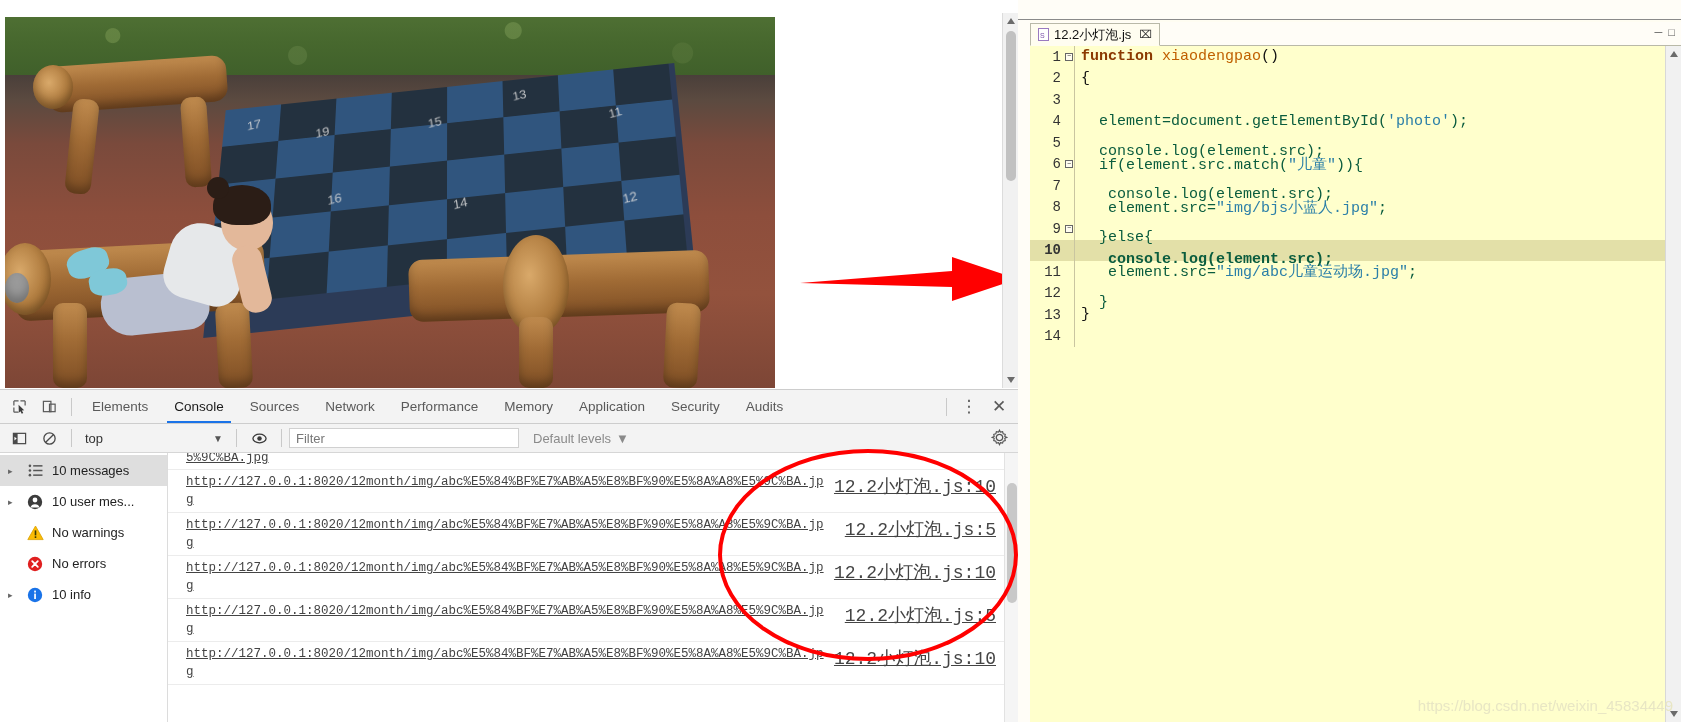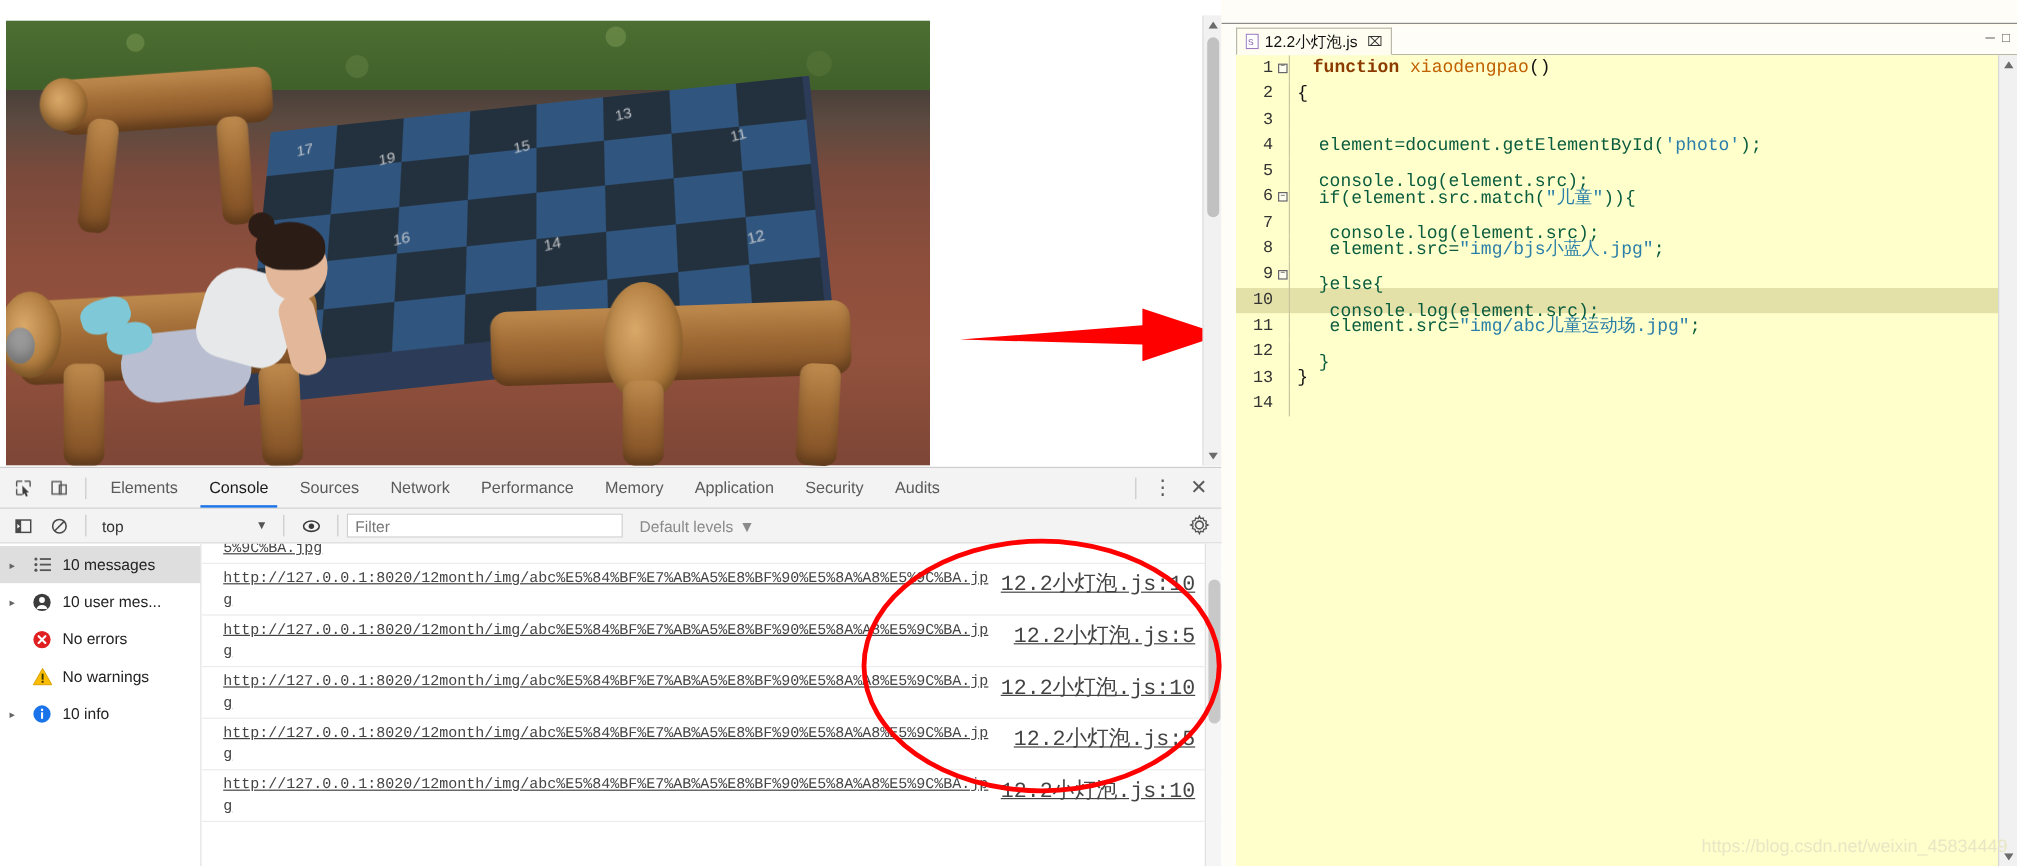--- a/index.html
+++ b/index.html
@@ -215,33 +215,33 @@
     position:absolute; right:6px; top:26px; display:flex; gap:6px; align-items:center;
     color:#555; font-size:11px;
   }
 
   .ed-code {
     position:absolute; left:12px; top:46px; right:16px; bottom:0;
     background:#ffffcc; overflow:hidden;
   }
   .code-line { display:flex; height:21.5px; align-items:center; font-size:15px;
     font-family:"Liberation Mono", monospace; white-space:pre; }
-  .code-line.hl { background:#e3e0a8; }
+  .code-line.hl { background:#e3e0a8;font-weight:bold; }
   .ln { width:34px; text-align:right; padding-right:3px; color:#333; font-size:14px;
     font-family:"Liberation Mono", monospace; flex:0 0 34px; }
   .fold { width:10px; flex:0 0 10px; display:flex; align-items:center; justify-content:center;
     font-size:9px; color:#555; }
   .fold .box {
     width:8px; height:8px; border:1px solid #666; display:inline-flex;
     align-items:center; justify-content:center; font-size:7px; line-height:1; color:#333;
     background:#fffdf0;
   }
   .gutter-line { width:1px; background:#c9c5a0; align-self:stretch; margin-right:6px; }
   .code-text { flex:1; }
-  .kw { color:#8b3a00; font-weight:bold;margin-left:13px; }
+  .kw { color:#8b3a00; font-weight:bold; }
   .fn { color:#c06000;text-align:right; }
   .pl { color:#0a5c3e;margin-top:18px; }
   .str { color:#2b7fa8; }
   .plain { color:#111; }
 
   .ed-scroll {
     position:absolute; right:0; top:46px; width:16px; bottom:0; background:#f1f1f1;
     border-left:1px solid #d8d8d8;
   }
   .ed-scroll .arrow-up, .ed-scroll .arrow-dn {
@@ -484,37 +484,37 @@
                 <circle cx="8" cy="8" r="7.2" fill="#3c3c3c"></circle>
                 <circle cx="8" cy="6" r="2.4" fill="#fff"></circle>
                 <path d="M3.4 13.6a4.8 4.8 0 0 1 9.2 0z" fill="#fff"></path>
               </svg>
             </span>
             <span class="sp-label">10 user mes...</span>
           </div>
           <div class="sp-row">
             <span class="sp-tri"></span>
             <span class="sp-ic">
-              <svg width="16" height="16" viewBox="0 0 16 16">
-                <circle cx="8" cy="8" r="7.2" fill="#e02020"></circle>
-                <path d="M5.2 5.2 L10.8 10.8 M10.8 5.2 L5.2 10.8" stroke="#fff" stroke-width="1.8" stroke-linecap="round"></path>
-              </svg>
-            </span>
-            <span class="sp-label">No errors</span>
-          </div>
-          <div class="sp-row">
-            <span class="sp-tri"></span>
-            <span class="sp-ic">
               <svg width="17" height="16" viewBox="0 0 17 16">
                 <path d="M8.5 1 L16.2 14.6 L0.8 14.6 Z" fill="#fbbc04" stroke="#d9a000" stroke-width="0.8"></path>
                 <rect x="7.7" y="5.4" width="1.6" height="5" fill="#3a3a00"></rect>
                 <rect x="7.7" y="11.3" width="1.6" height="1.7" fill="#3a3a00"></rect>
               </svg>
             </span>
             <span class="sp-label">No warnings</span>
+          </div>
+          <div class="sp-row">
+            <span class="sp-tri"></span>
+            <span class="sp-ic">
+              <svg width="16" height="16" viewBox="0 0 16 16">
+                <circle cx="8" cy="8" r="7.2" fill="#e02020"></circle>
+                <path d="M5.2 5.2 L10.8 10.8 M10.8 5.2 L5.2 10.8" stroke="#fff" stroke-width="1.8" stroke-linecap="round"></path>
+              </svg>
+            </span>
+            <span class="sp-label">No errors</span>
           </div>
           <div class="sp-row">
             <span class="sp-tri">▸</span>
             <span class="sp-ic">
               <svg width="16" height="16" viewBox="0 0 16 16">
                 <circle cx="8" cy="8" r="7.2" fill="#1a73e8"></circle>
                 <rect x="7.2" y="6.6" width="1.7" height="5.4" fill="#fff"></rect>
                 <rect x="7.2" y="3.6" width="1.7" height="1.9" fill="#fff"></rect>
               </svg>
             </span>

